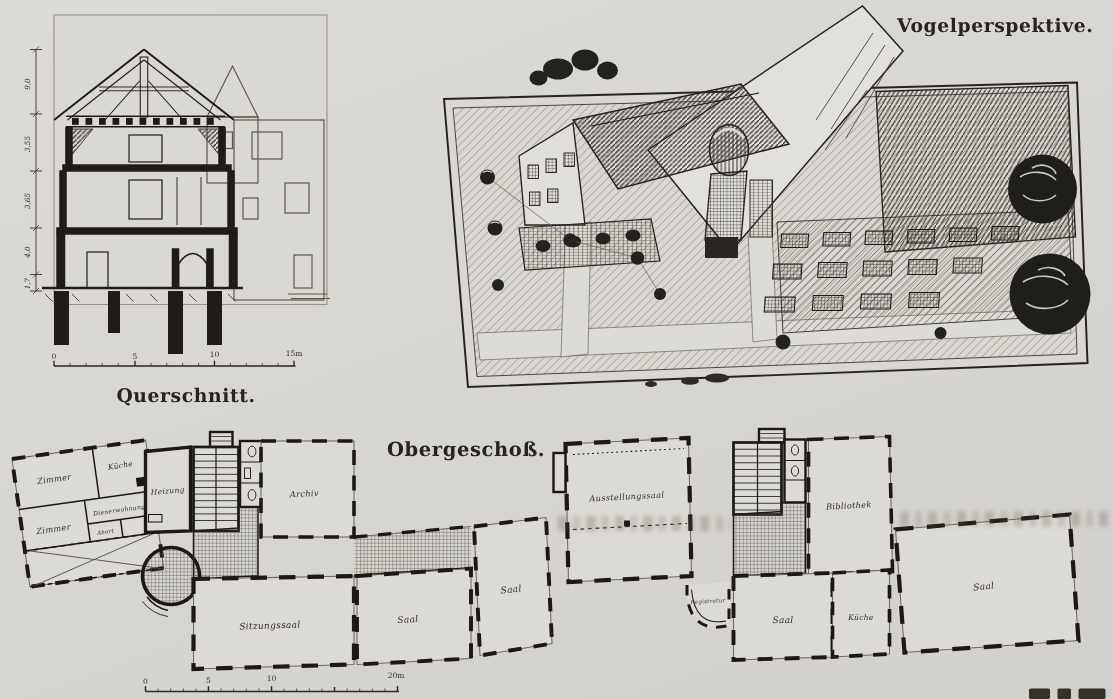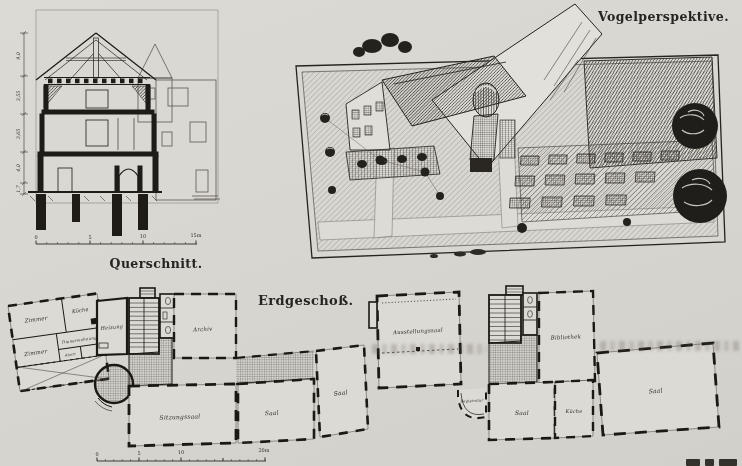--- a/index.html
+++ b/index.html
@@ -147,21 +147,21 @@
         <path d="M46.7,244 v-2 M57.4,244 v-2 M68.1,244 v-2 M78.8,244 v-2 M100.6,244 v-2 M111.2,244 v-2 M121.8,244 v-2 M132.4,244 v-2 M153.6,244 v-2 M164.2,244 v-2 M174.8,244 v-2 M185.4,244 v-2" stroke-width="0.5"></path>
       </g>
       <g font-size="5">
         <text x="36" y="239" text-anchor="middle">0</text>
         <text x="90" y="239" text-anchor="middle">5</text>
         <text x="143" y="238" text-anchor="middle">10</text>
         <text x="196" y="237" text-anchor="middle">15m</text>
       </g>
     </svg>
   </div>
-  <div class="title" style="left:76px;top:256px;width:160px;text-align:center;">Querschnitt.</div>
+  <div class="title" style="left:44px;top:256px;width:160px;text-align:center;">Querschnitt.</div>
 
   <div class="panel" style="left:282px;top:0;width:460px;height:295px;">
     <svg width="460" height="295" viewBox="0 0 460 295">
 
       <g>
         <polygon points="14,66 436,55 443,242 30,258" fill="#d9d7d1" stroke="#26231e" stroke-width="1.3"></polygon>
         <polygon points="20,72 430,61 436,236 36,251" fill="url(#pLawnLight)" stroke="#3a3732" stroke-width="0.6"></polygon>
 
         <polygon points="36,222 430,206 432,222 38,240" fill="#dddbd5" stroke="#55524b" stroke-width="0.4"></polygon>
         <polygon points="95,150 112,148 110,236 92,238" fill="#dddbd5" stroke="#55524b" stroke-width="0.4"></polygon>
@@ -355,21 +355,21 @@
         <path d="M105.4,176 v-2 M113.8,176 v-2 M122.2,176 v-2 M130.6,176 v-2 M147.4,176 v-2 M155.8,176 v-2 M164.2,176 v-2 M172.6,176 v-2 M189.4,176 v-2 M197.8,176 v-2 M206.2,176 v-2 M214.6,176 v-2 M231.4,176 v-2 M239.8,176 v-2 M248.2,176 v-2 M256.6,176 v-2" stroke-width="0.5"></path>
       </g>
       <g font-size="5">
         <text x="97" y="171" text-anchor="middle">0</text>
         <text x="139" y="170" text-anchor="middle">5</text>
         <text x="181" y="169" text-anchor="middle">10</text>
         <text x="264" y="167" text-anchor="middle">20m</text>
       </g>
     </svg>
   </div>
-  <div class="title" style="left:258px;top:293px;font-size:13px;">Erdgeschoß.</div>
+  <div class="title" style="left:258px;top:293px;font-size:13px;">Obergeschoß.</div>
 
   <div class="panel" style="left:368px;top:285px;width:374px;height:181px;">
     <svg width="374" height="181" viewBox="0 0 374 181">
 
       <g>
         <polygon points="9,11 91,7 93,99 11,103" fill="#dcdad4"></polygon>
         <polygon points="9,11 91,7 93,99 11,103" fill="none" stroke="#6b6861" stroke-width="0.7"></polygon>
         <polygon points="9,11 91,7 93,99 11,103" fill="none" stroke="#1c1915" stroke-width="2.8" stroke-dasharray="11 8"></polygon>
         <rect x="1" y="17" width="8" height="26" fill="#dcdad4" stroke="#1c1915" stroke-width="1.6"></rect>
         <path d="M14,18 L88,14" stroke="#1c1915" stroke-width="0.7" stroke-dasharray="1.2 2"></path>

